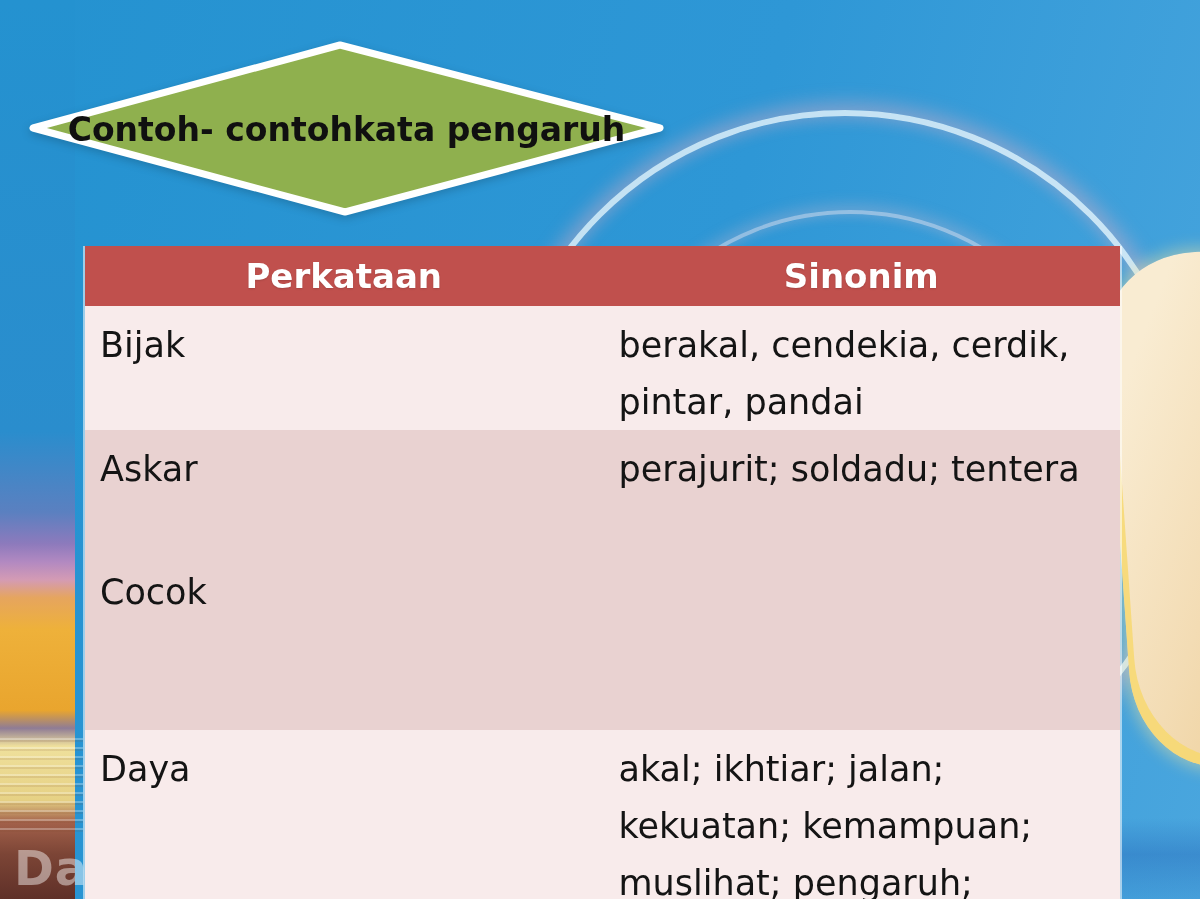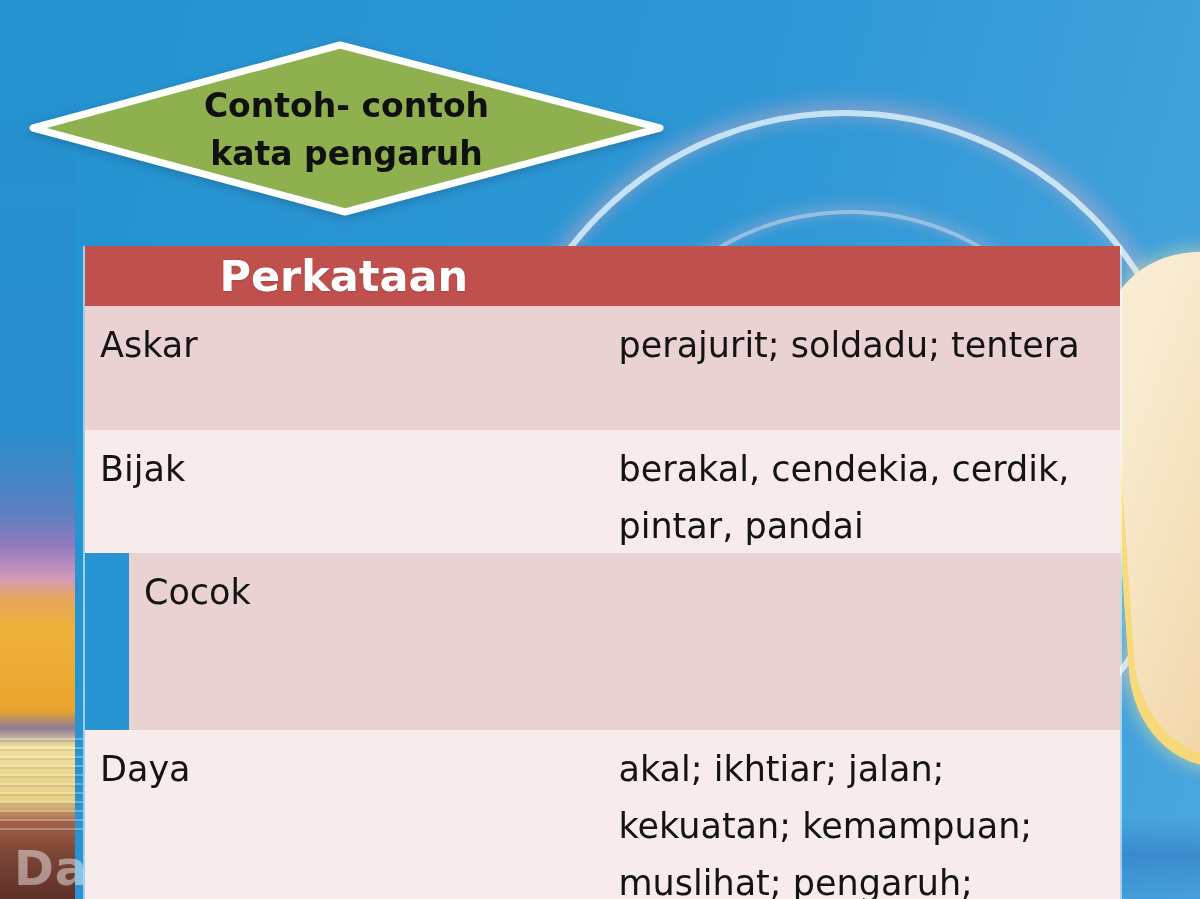--- a/index.html
+++ b/index.html
@@ -43,34 +43,34 @@
       #efe09c 83%, #e6d184 89%, #a2604a 91.5%, #7c4536 95%, #5f3028 100%);}
   .pages{position:absolute;left:0;top:738px;width:83px;height:96px;
     background:repeating-linear-gradient(180deg,rgba(255,255,255,.28) 0 2px,rgba(120,70,40,.12) 2px 4px,rgba(255,255,255,0) 4px 9px);}
   .watermark{position:absolute;left:14px;top:840px;font-size:48px;font-weight:bold;
     color:rgba(255,255,255,.45);letter-spacing:1px;}
 
   
   .diamond-svg{position:absolute;left:0;top:0;
     filter:drop-shadow(0 3px 4px rgba(0,0,0,.18));}
   .diamond-text{position:absolute;left:33px;top:55px;width:627px;height:150px;
-    display:flex;flex-direction:column;align-items:center;justify-content:center;
+    display:flex;flex-direction:row;align-items:center;justify-content:center;
     font-size:33px;line-height:1.45;font-weight:600;color:#101010;text-align:center;}
 
   
   .syn-table{position:absolute;left:83px;top:246px;width:1039px;height:653px;
     overflow:hidden;border-left:2px solid rgba(255,255,255,.55);border-right:2px solid rgba(255,255,255,.55);}
   .thead{display:flex;height:60px;background:var(--header-red);}
-  .th{width:50%;text-align:center;color:#ffffff;font-weight:bold;font-size:43px;line-height:60px;
+  .th{width:50%;text-align:center;color:#ffffff;font-weight:bold;font-size:34px;line-height:60px;
     text-shadow:0 1px 2px rgba(0,0,0,.15);}
   .tr{display:flex;}
   .tr.dark{background:var(--row-dark);}
   .tr.light{background:var(--row-light);}
   .tr.r1,.tr.r2{height:123.5px;}
-  .tr.r3{height:177px;margin-left:44px;}
+  .tr.r3{height:177px;}
   .tr.r4{height:220px;}
   .td{font-size:35px;line-height:57px;color:var(--text-dark);padding-top:11px;}
   .td.word{width:50%;padding-left:15px;}
   .td.syn{width:50%;padding-left:16px;padding-right:26px;}
 </style>
 </head>
 <body>
 
 <div class="stage">
 
@@ -88,30 +88,31 @@
     <polygon points="33,128 340,45 660,128 345,212" fill="#8fb04e" stroke="#ffffff" stroke-width="7" stroke-linejoin="round"></polygon>
   </svg>
   <div class="diamond-text">
     <div>Contoh- contoh</div>
     <div>kata pengaruh</div>
   </div>
 
   <div class="syn-table">
     <div class="thead">
       <div class="th">Perkataan</div>
+      <div class="th">Sinonim</div>
+    </div>
+
+    <div class="tr r2 light">
+      <div class="td word">Bijak</div>
+      <div class="td syn">berakal, cendekia, cerdik, pintar, pandai</div>
     </div>
 
     <div class="tr r1 dark">
       <div class="td word">Askar</div>
       <div class="td syn">perajurit; soldadu; tentera</div>
-    </div>
-
-    <div class="tr r2 light">
-      <div class="td word">Bijak</div>
-      <div class="td syn">berakal, cendekia, cerdik, pintar, pandai</div>
     </div>
 
     <div class="tr r3 dark">
       <div class="td word">Cocok</div>
     </div>
 
     <div class="tr r4 light">
       <div class="td word">Daya</div>
       <div class="td syn">akal; ikhtiar; jalan; kekuatan; kemampuan; muslihat; pengaruh;</div>
     </div>

